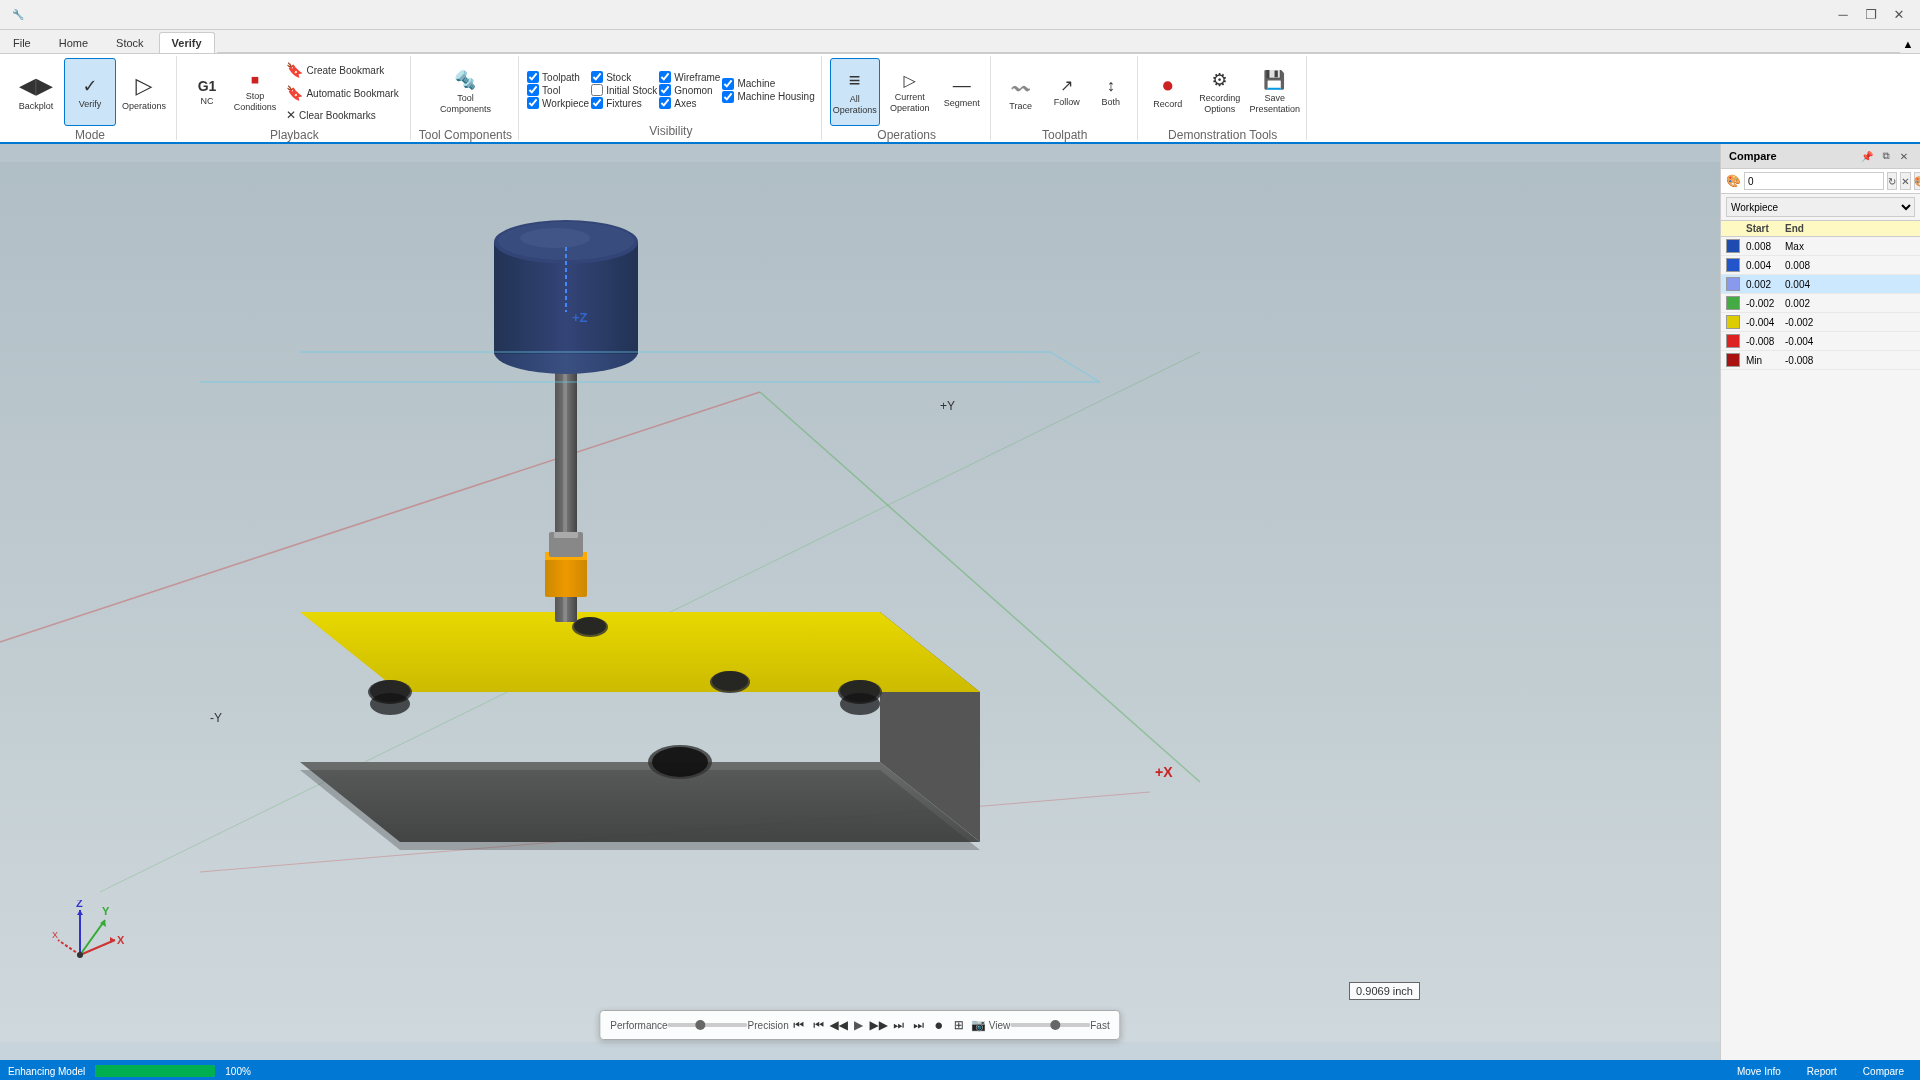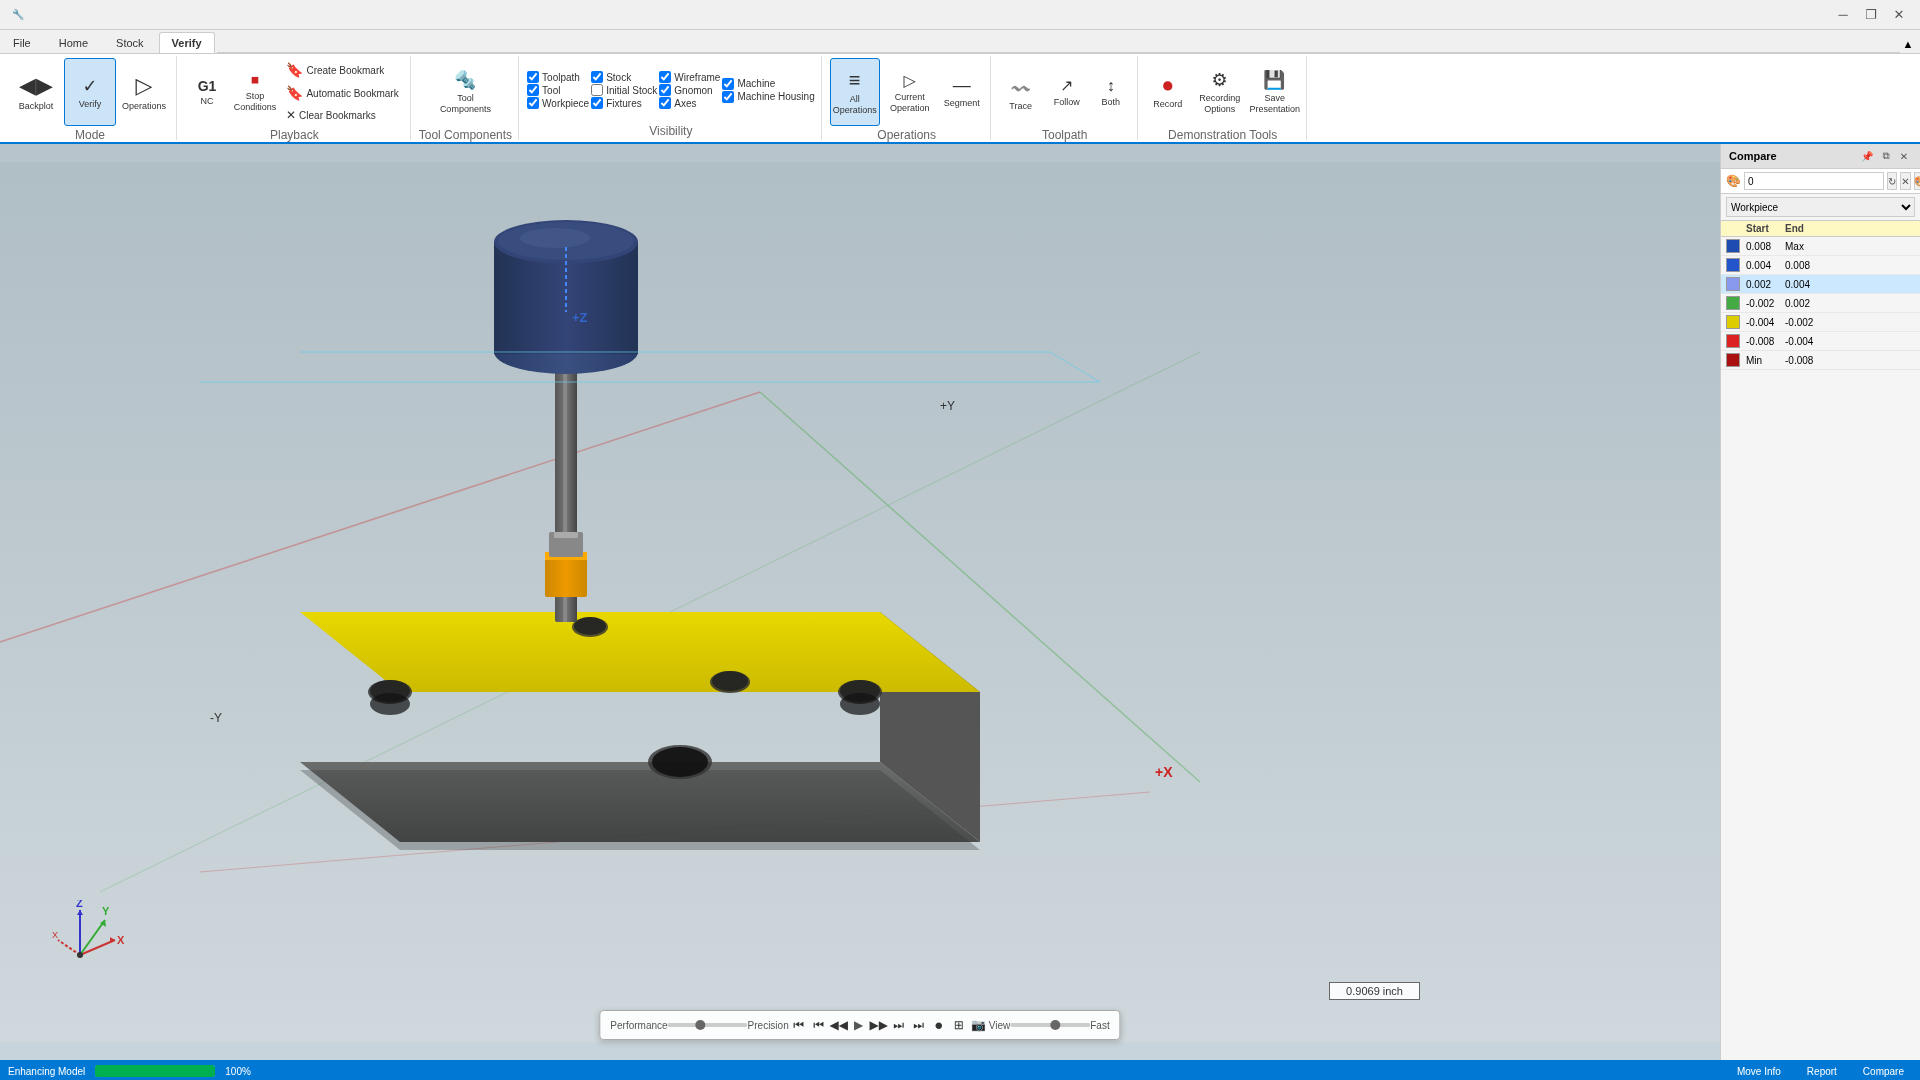--- a/index.html
+++ b/index.html
@@ -160,21 +160,21 @@
       height: 80px;
     }
 
     
     .scale-indicator {
       position: absolute;
       bottom: 60px;
       right: 300px;
       background: rgba(255,255,255,0.9);
       border: 1px solid #666;
-      padding: 2px 16px;
+      padding: 2px 6px;
       font-size: 11px;
       color: #333;
     }
 
     
     #playback-bar {
       position: absolute;
       bottom: 20px;
       left: 50%;
       transform: translateX(-50%);

